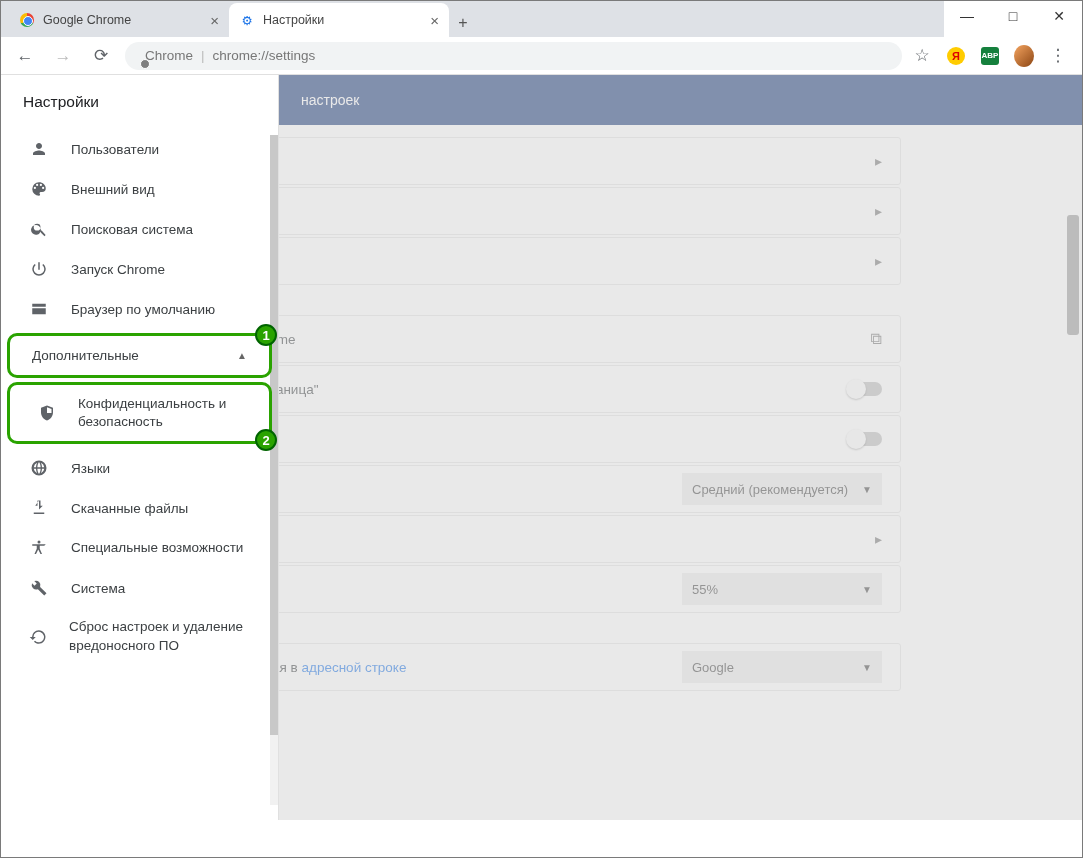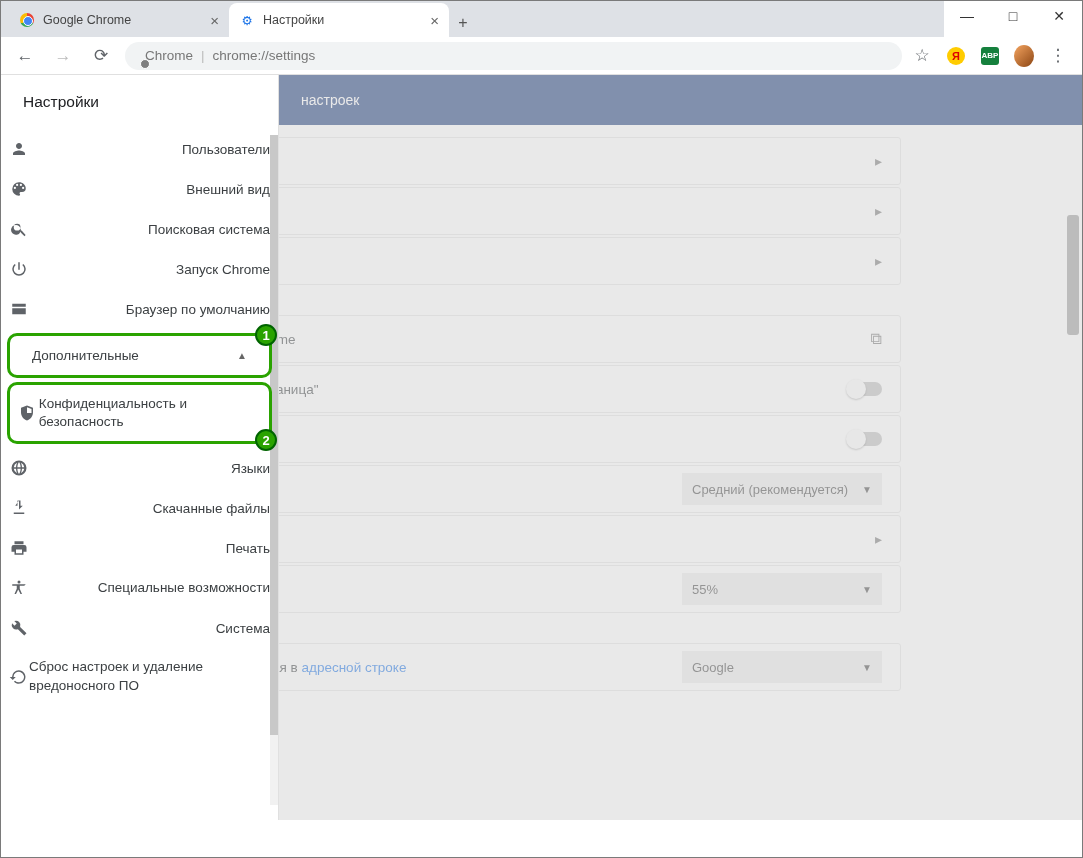--- a/index.html
+++ b/index.html
@@ -35,21 +35,21 @@
 .row .toggle { margin-left: auto; width: 34px; height: 14px; background: #bdbdbd; border-radius: 7px; position: relative; }
 .row .toggle::after { content: ""; position: absolute; top: -3px; left: -2px; width: 20px; height: 20px; background: #fafafa; border-radius: 50%; box-shadow: 0 1px 2px rgba(0,0,0,0.3); }
 .row .select { margin-left: auto; width: 200px; height: 32px; background: #ececec; display: flex; align-items: center; padding: 0 10px; font-size: 13px; color: #444; }
 .row .select .car { margin-left: auto; font-size: 10px; }
 .section-gap { height: 28px; }
 .inline-link { color: #1a73e8; }
 .sidebar { position: absolute; top: 0; left: 0; width: 278px; height: 745px; background: #fff; z-index: 5; border-right: 1px solid #e0e0e0; }
 .sb-scrollbar { position: absolute; right: 0; top: 60px; width: 8px; height: 670px; background: #f1f1f1; }
 .sb-thumb { position: absolute; top: 0; left: 0; width: 8px; height: 600px; background: #c8c8c8; }
 .sb-title { padding: 18px 22px; font-size: 15.5px; color: #202124; }
-.sb-item { display: flex; align-items: center; padding: 10px 8px; font-size: 13.5px; color: #3c4043; gap: 2px; min-height: 40px; justify-content: space-between; }
+.sb-item { display: flex; align-items: center; padding: 10px 28px; font-size: 13.5px; color: #3c4043; gap: 22px; min-height: 40px; }
 .sb-item .icon { width: 20px; color: #5f6368; font-size: 16px; display: flex; justify-content: center; }
 .sb-section { display: flex; align-items: center; padding: 12px 22px; font-size: 13.5px; color: #3c4043; }
 .sb-section .car { margin-left: auto; font-size: 10px; color: #666; }
 .highlight { border: 3px solid #2aa300; border-radius: 10px; position: relative; }
 .badge { position: absolute; width: 22px; height: 22px; background: #2aa300; border: 2px solid #006400; border-radius: 50%; color: #fff; font-weight: bold; font-size: 13px; display: flex; align-items: center; justify-content: center; }
 .multiline { line-height: 1.35; }
 .page-scroll { position: absolute; right: 3px; top: 140px; width: 12px; height: 120px; background: #bcbcbc; border-radius: 3px; z-index: 2; }
 svg.iconsvg { width: 18px; height: 18px; fill: #5f6368; }
 </style>
 </head>
@@ -241,28 +241,20 @@
         <span>Языки</span>
       </div>
       <div class="sb-item">
         <span class="icon">
             <svg class="iconsvg" viewBox="0 0 24 24">
               <path d="M5 20h14v-2H5zm7-18L12 14l5-5h-3V2h-4v7H7z"></path>
             </svg>
           </span>
         <span>Скачанные файлы</span>
       </div>
-      <div class="sb-item">
-        <span class="icon">
-            <svg class="iconsvg" viewBox="0 0 24 24">
-              <path d="M19 8H5a3 3 0 0 0-3 3v6h4v4h12v-4h4v-6a3 3 0 0 0-3-3zm-3 11H8v-5h8zM18 3H6v4h12z"></path>
-            </svg>
-          </span>
-        <span>Печать</span>
-      </div>
       <div class="sb-item multiline">
         <span class="icon">
             <svg class="iconsvg" viewBox="0 0 24 24">
               <path d="M12 2a2 2 0 1 1-2 2 2 2 0 0 1 2-2zm9 5H3v2h6v4l-3 7h2l3-6 3 6h2l-3-7V9h6z"></path>
             </svg>
           </span>
         <span>Специальные возможности</span>
       </div>
       <div class="sb-item">
         <span class="icon">

